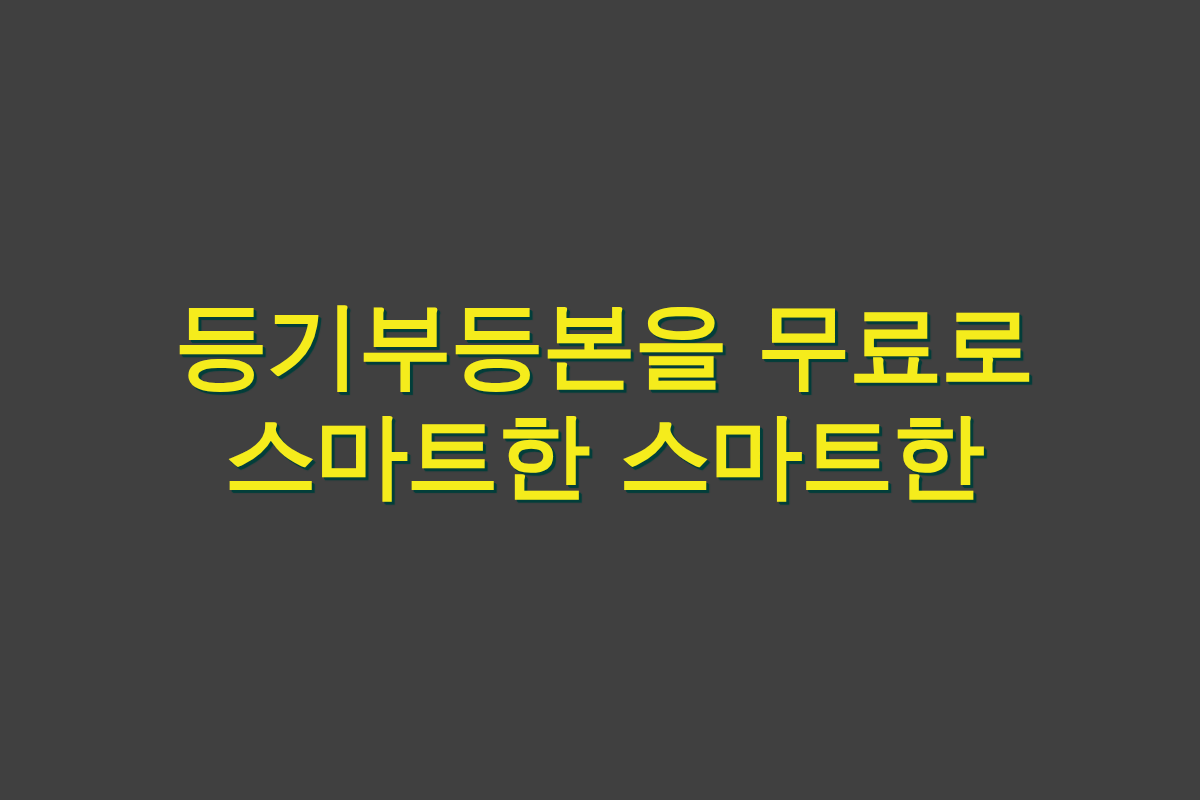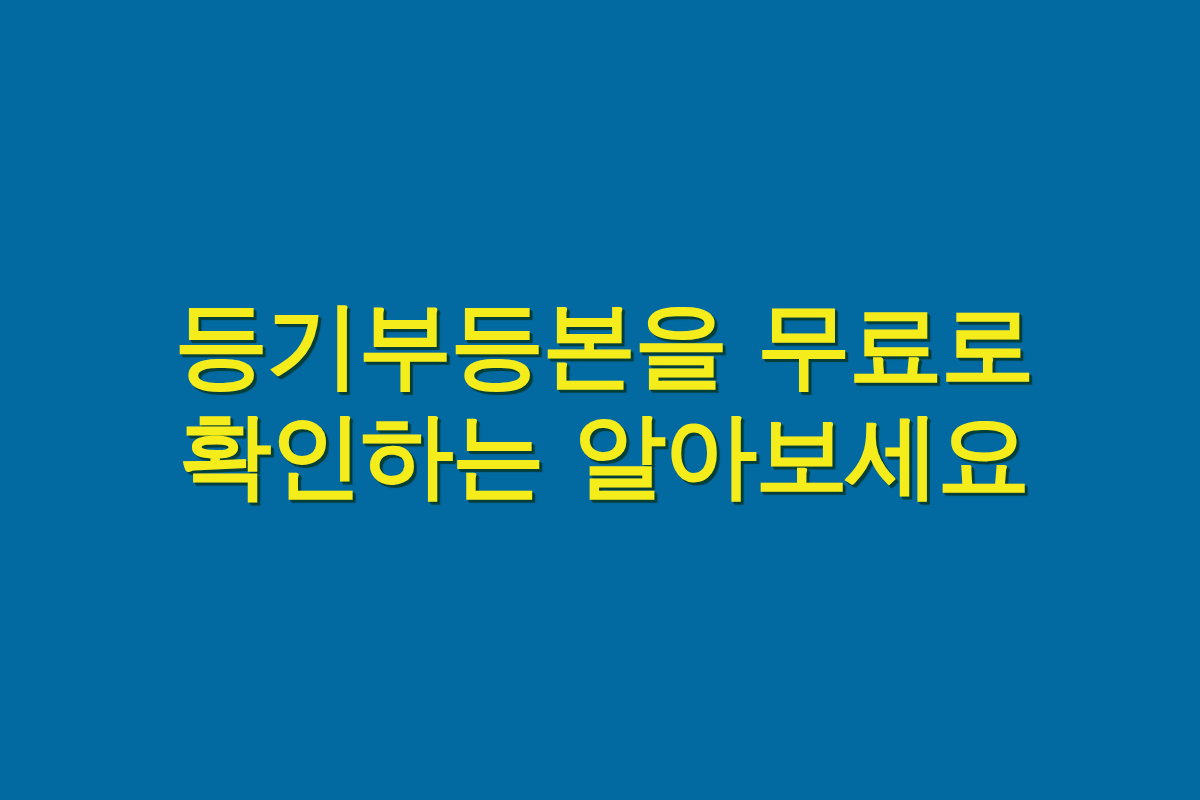--- a/index.html
+++ b/index.html
@@ -49,20 +49,20 @@
   }
 
   
   .hl-line.line-3 {
     letter-spacing: -3px;
   }
 </style>
 </head>
 <body>
 
-<div id="banner" style="background: #0369a1; padding-left: 7px;">
+<div id="banner" style="background: #404040; padding-left: 7px;">
 
   <h1 id="headline" style="color: rgb(245, 236, 28); text-shadow: rgb(2, 62, 58) 2px 2px 0px, rgb(2, 62, 58) 3px 3px 1px;">
     <span class="hl-line line-1" style="display: block; font-size: 94px;">등기부등본을 무료로</span>
-    <span class="hl-line line-2" style="display: block; font-size: 93px;">확인하는 알아보세요</span>
+    <span class="hl-line line-2" style="display: block; font-size: 93px;">스마트한 스마트한</span>
   </h1>
 
 </div>
 
 </body></html>

